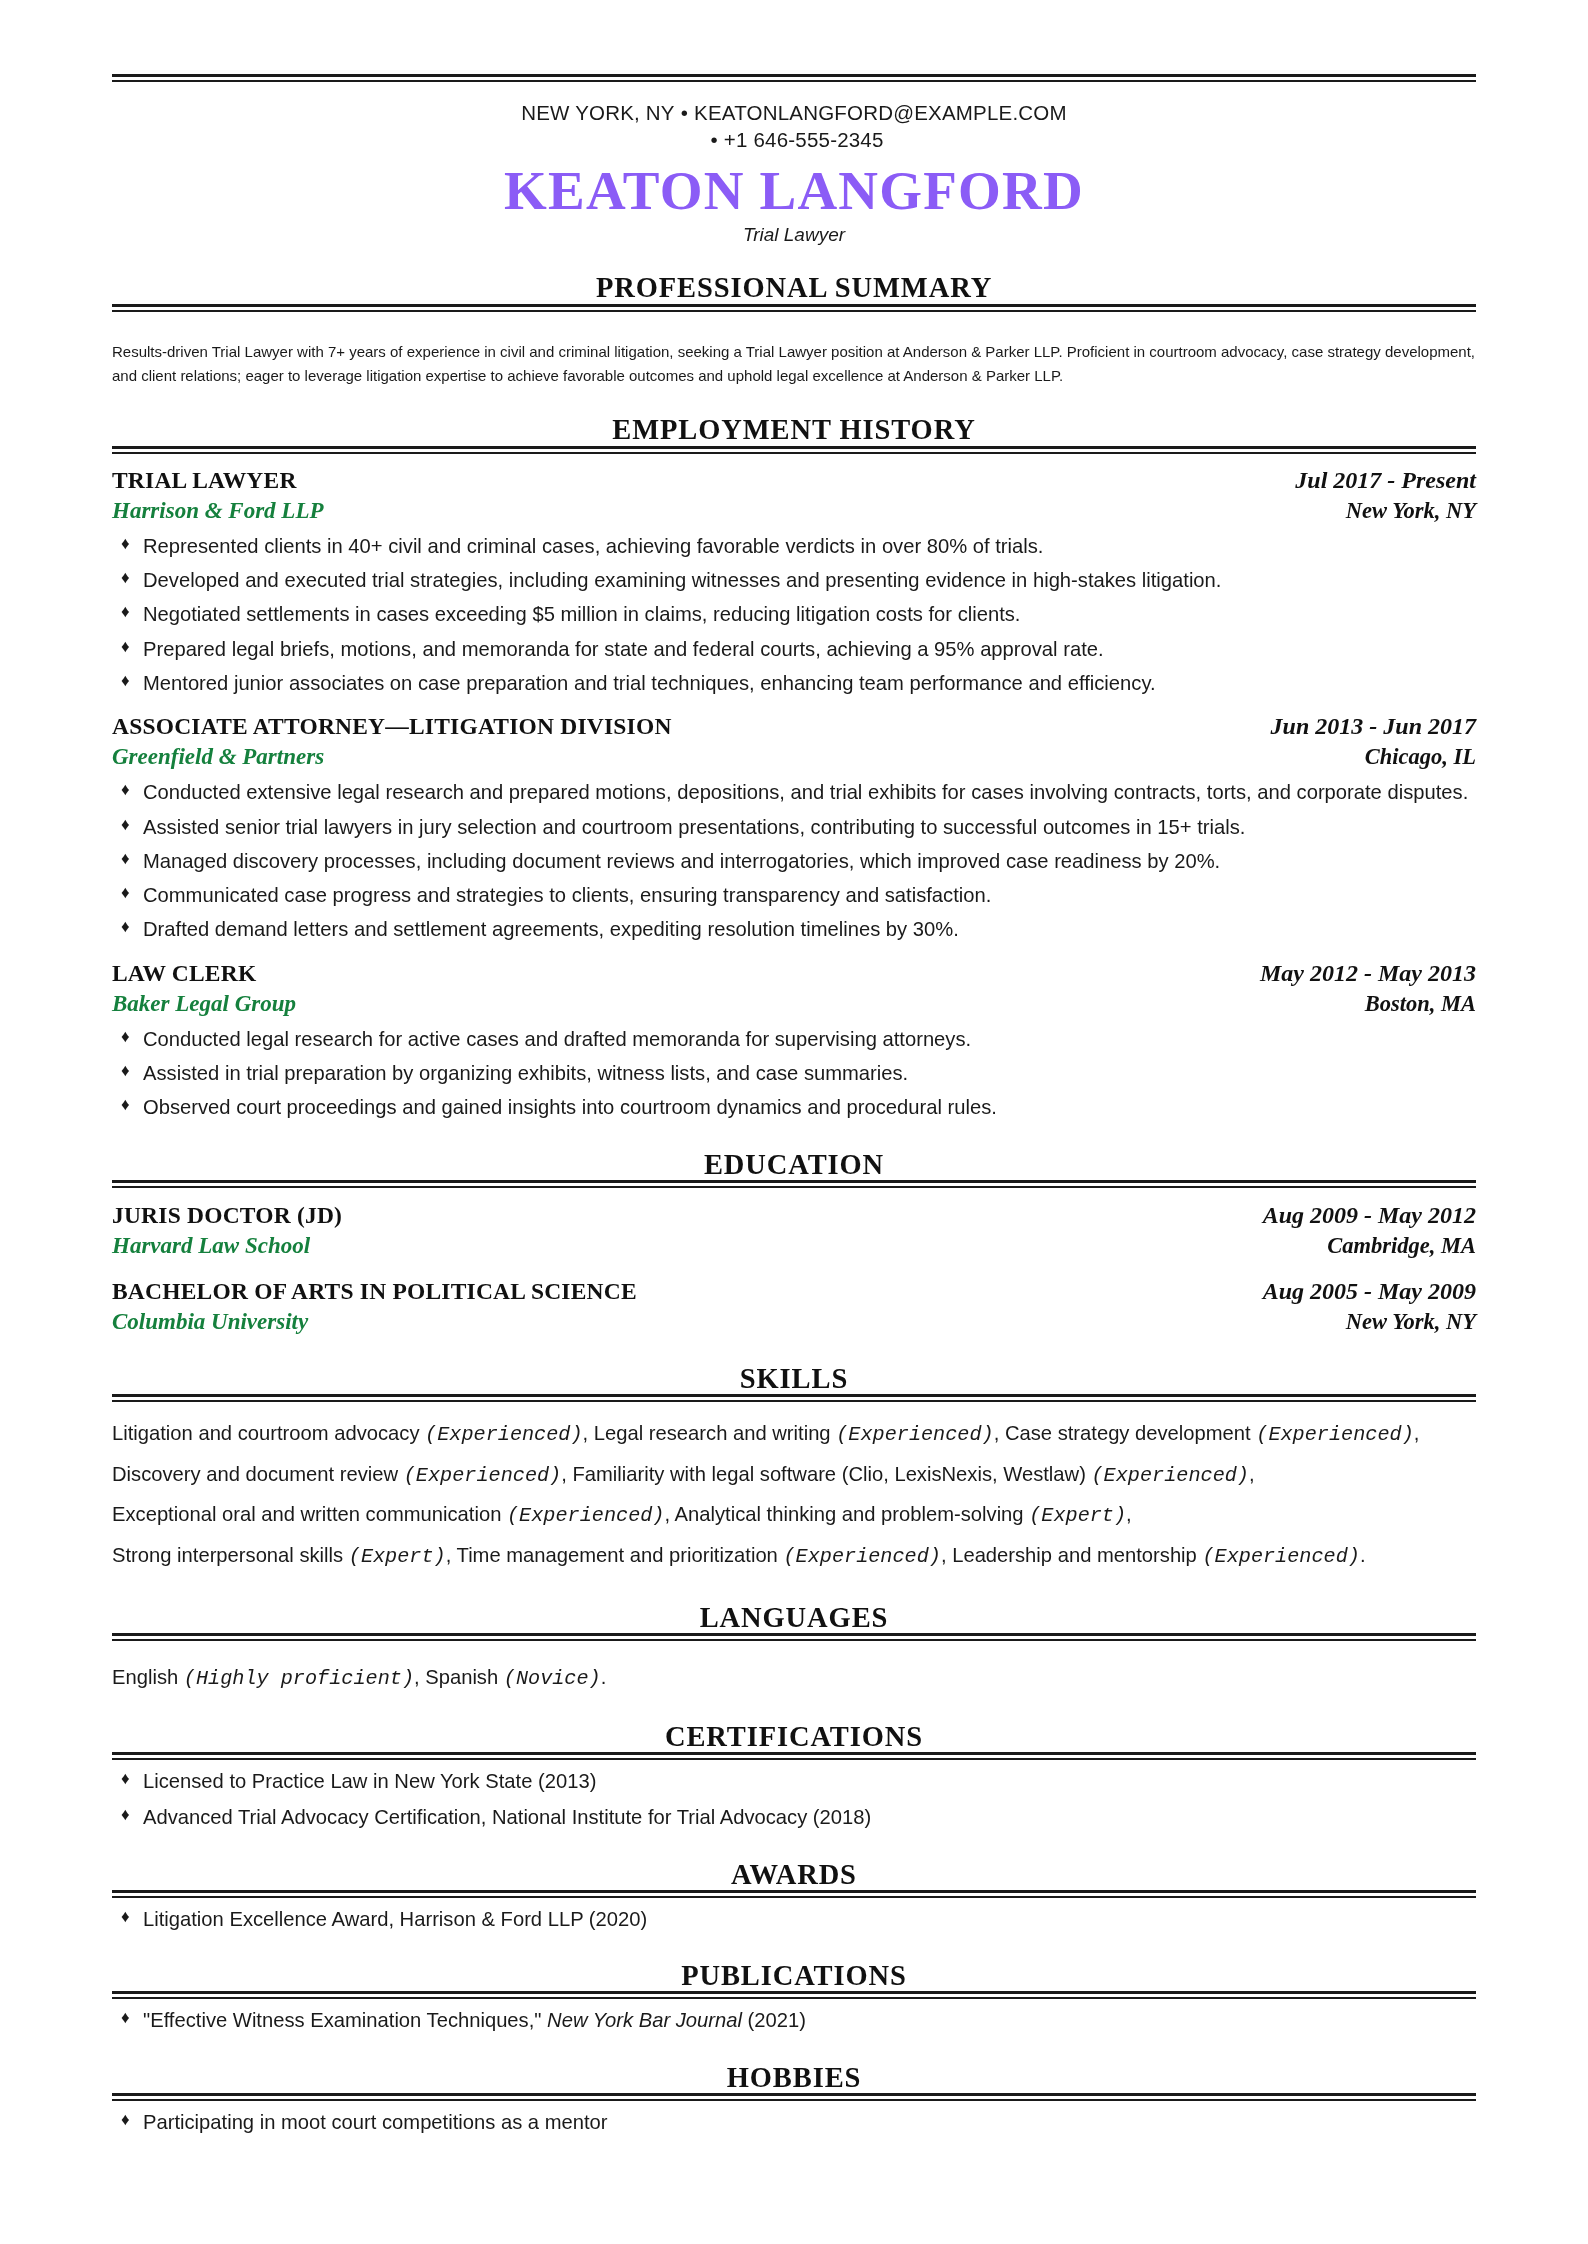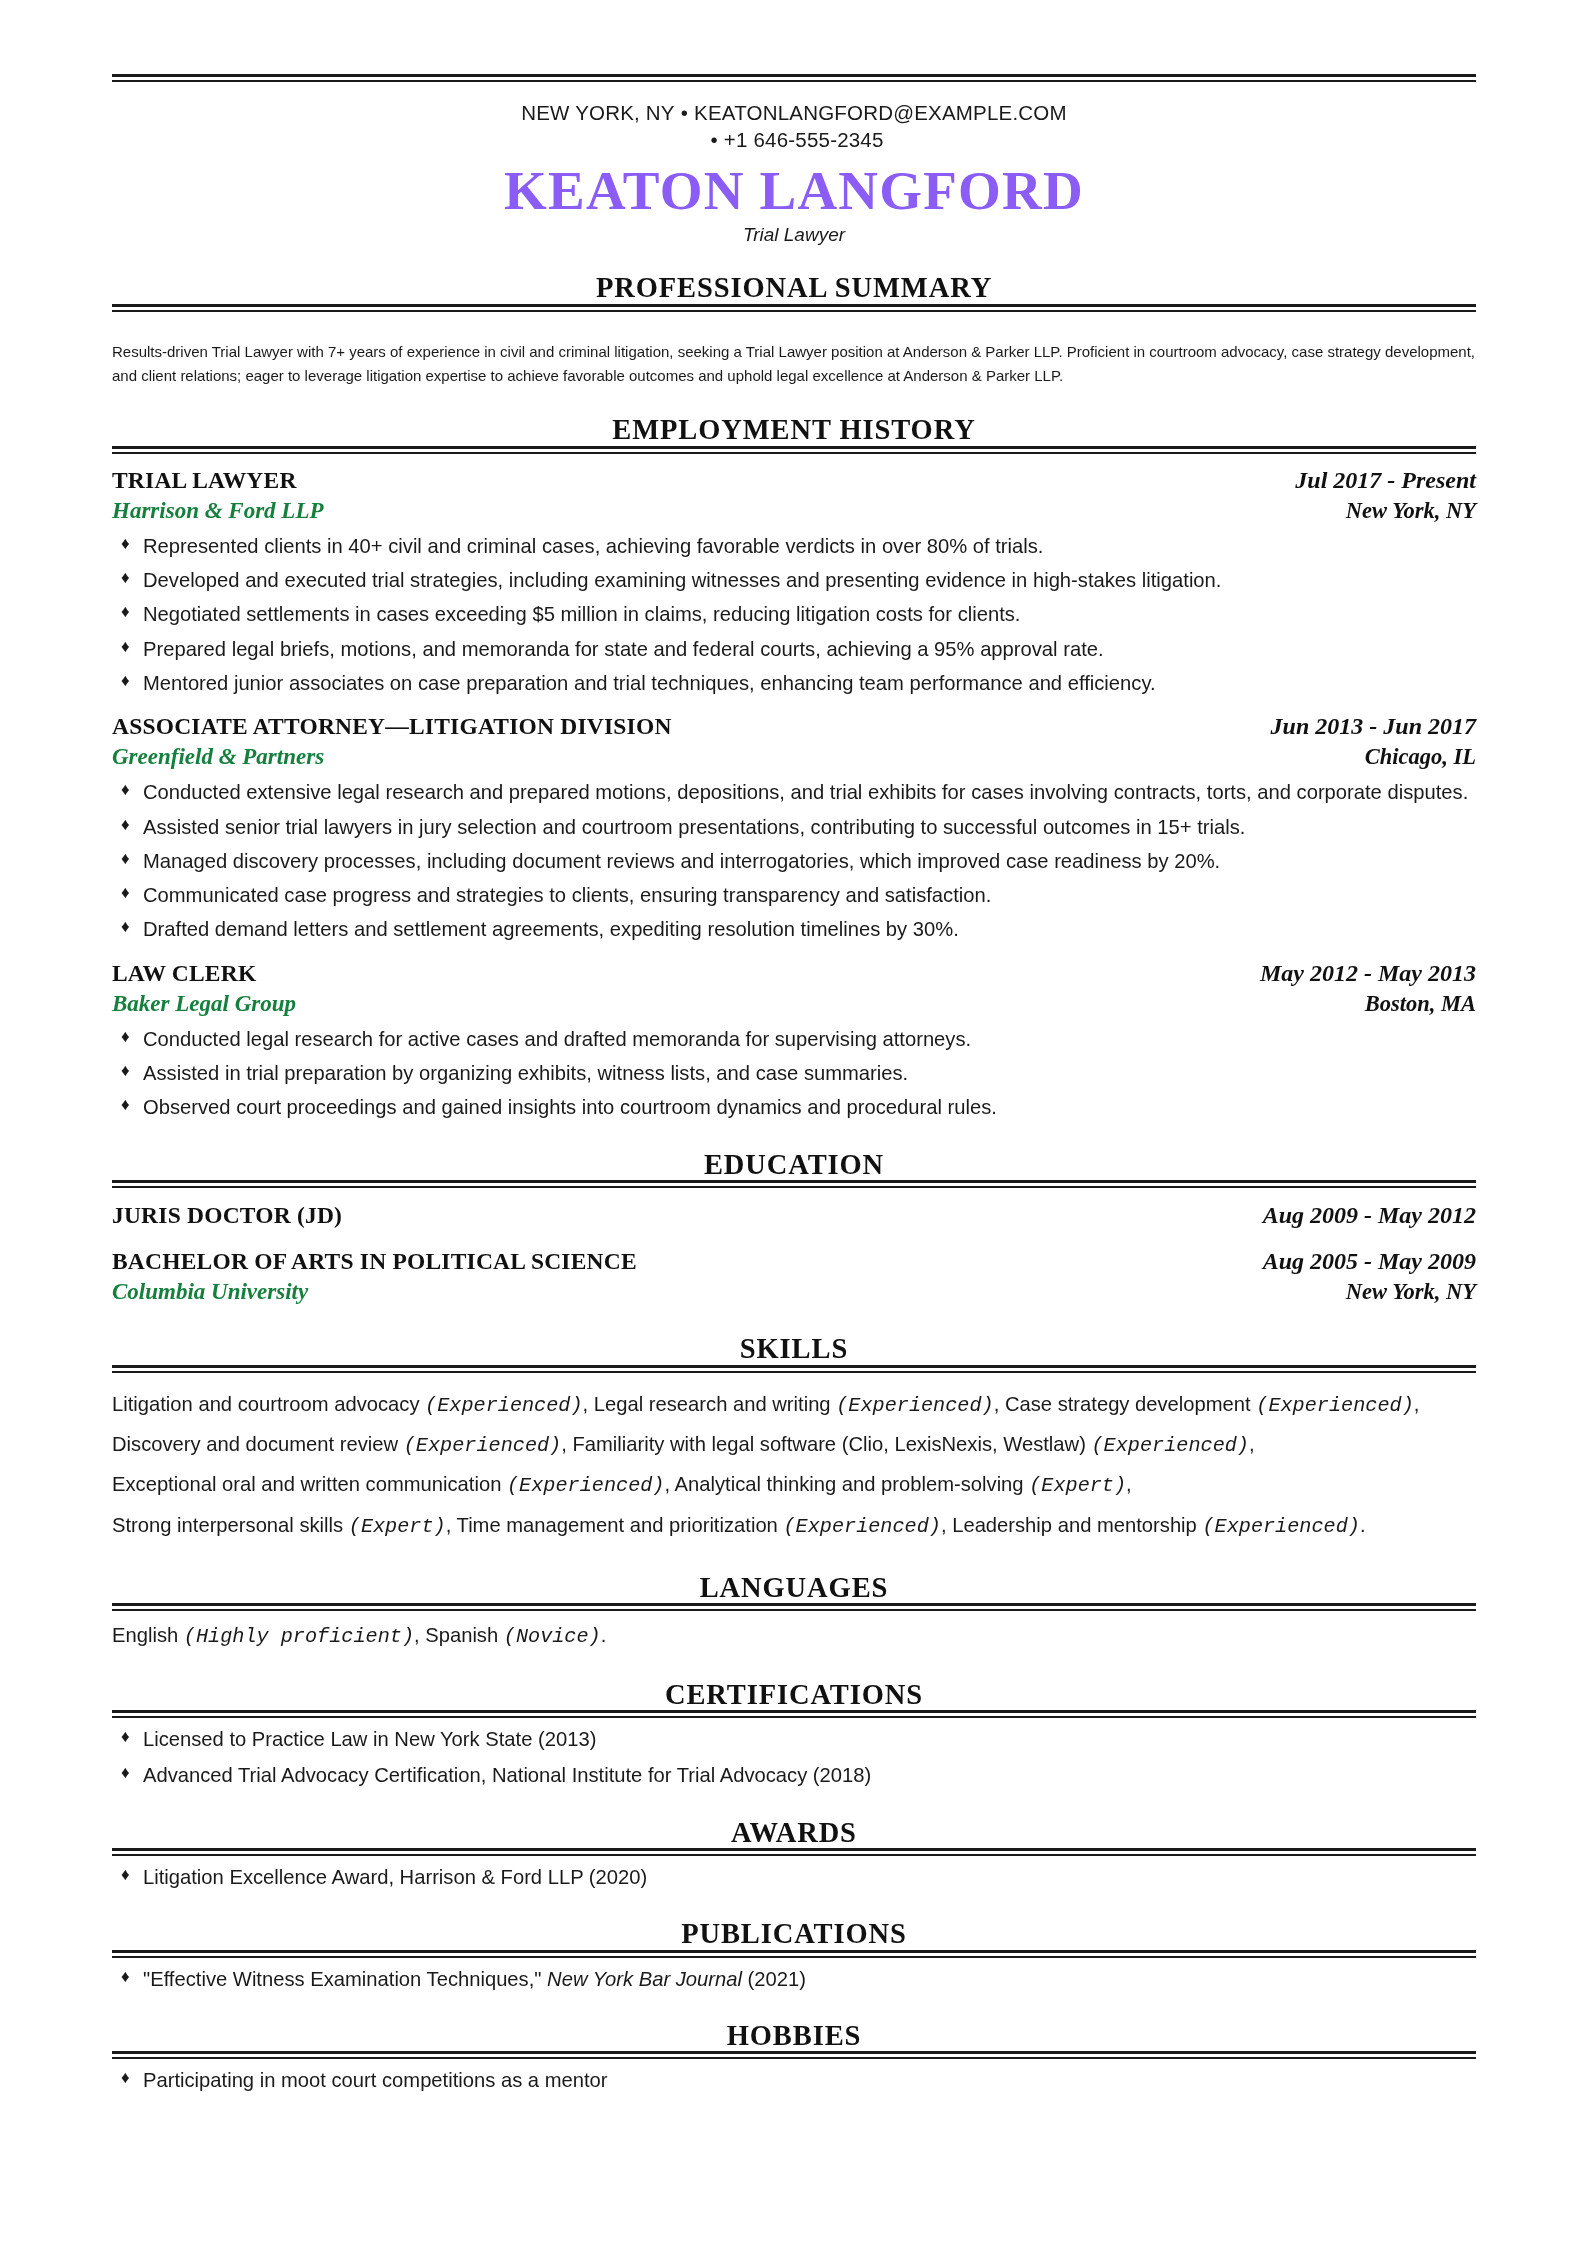--- a/index.html
+++ b/index.html
@@ -169,21 +169,21 @@
     font-size: 20.2px;
     line-height: 1.95;
     color: #1a1a1a;
     margin-top: 12px;
   }
   .lang-list {
     font-family: "Liberation Sans", sans-serif;
     font-size: 20.2px;
     line-height: 1.5;
     color: #1a1a1a;
-    margin-top: 9px;
+    margin-top: 21px;
   }
   .lvl { font-style: italic; font-family: Liberation Mono, monospace; }
   .jrnl { font-style: italic; }
 
   .edu-entry { margin-top: 15px; }
   .edu-entry:first-child { margin-top: 12px; }
 </style>
 </head>
 <body>
 
@@ -271,20 +271,24 @@
       <div class="section-title-wrap">
         <div class="section-title">EDUCATION</div>
       </div>
       <div class="rule"></div>
       <div id="education-entries">
           <div class="edu-entry">
             <div class="entry-row">
               <div class="entry-title">JURIS DOCTOR (JD)</div>
               <div class="entry-dates">Aug 2009 - May 2012</div>
             </div>
+            <div class="entry-row">
+              <div class="entry-org">Harvard Law School</div>
+              <div class="entry-loc">Cambridge, MA</div>
+            </div>
           </div>
           <div class="edu-entry">
             <div class="entry-row">
               <div class="entry-title">BACHELOR OF ARTS IN POLITICAL SCIENCE</div>
               <div class="entry-dates">Aug 2005 - May 2009</div>
             </div>
             <div class="entry-row">
               <div class="entry-org">Columbia University</div>
               <div class="entry-loc">New York, NY</div>
             </div>

